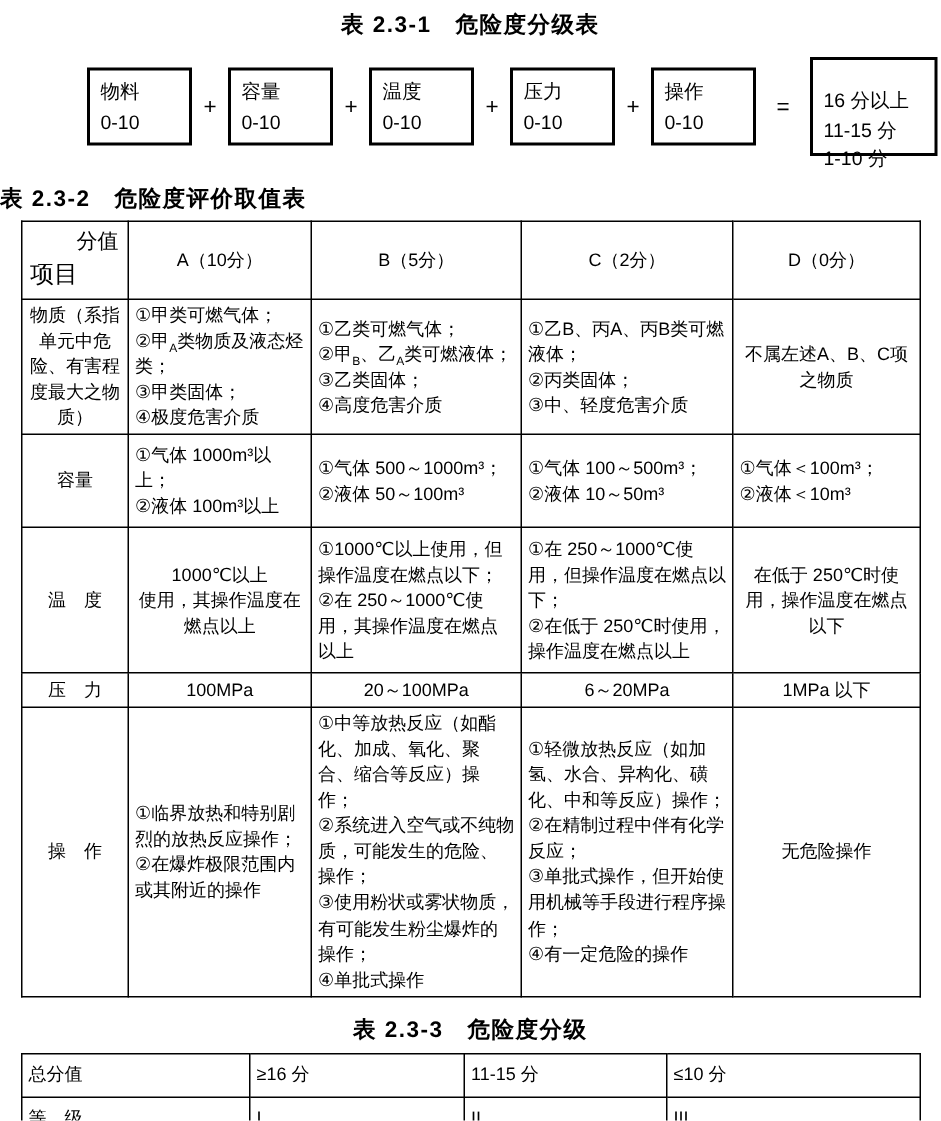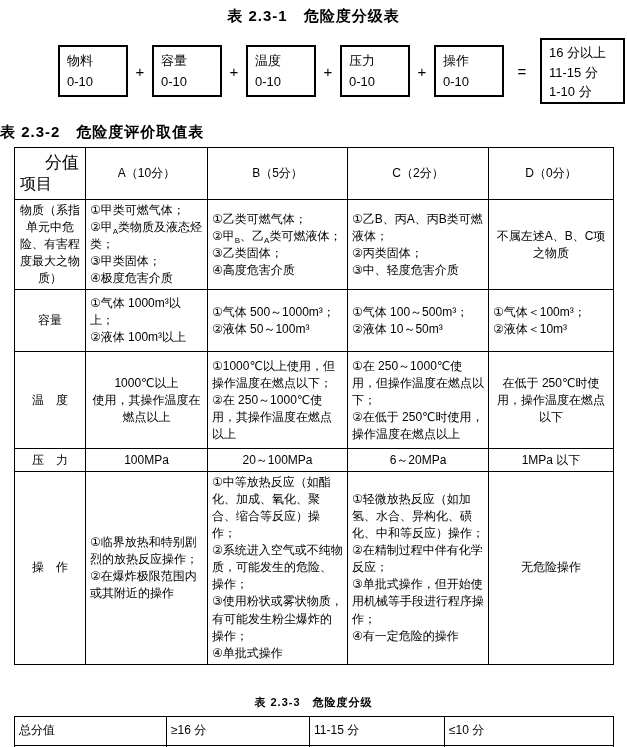--- a/index.html
+++ b/index.html
@@ -8,36 +8,36 @@
     width:627px; height:747px; background:#ffffff; color:#000;
     font-family:"Liberation Sans","DejaVu Sans",sans-serif;
     overflow:hidden;
   }
   .doc-title { text-align:center; font-size:15px; font-weight:bold; padding-top:7px; letter-spacing:1px; }
   
   .flow { display:flex; align-items:center; margin:9px 0 0 58px; height:72px; }
   .fbox { width:70px; height:52px; border:2px solid #000; padding:3px 0 0 7px; font-size:13px; line-height:1.62; flex:0 0 auto; }
   .op { width:24px; text-align:center; font-size:15px; flex:0 0 auto; }
   .op-eq { width:36px; }
-  .rbox { width:85px; height:66px; border:2px solid #000; padding:3px 0 0 7px; font-size:13px; line-height:1.5; white-space:pre-line; flex:0 0 auto; }
+  .rbox { width:85px; height:66px; border:2px solid #000; padding:17px 0 0 7px; font-size:13px; line-height:1.5; white-space:pre-line; flex:0 0 auto; }
   
   .t2-title { font-size:15px; font-weight:bold; margin:16px 0 5px; letter-spacing:1px; }
   table { border-collapse:collapse; margin-left:14px; table-layout:fixed; }
   td { border:1.6px solid #000; font-size:12px; line-height:1.42; padding:2px 4px; vertical-align:middle; white-space:pre-line; }
   table.t2 { width:599px; }
   .t2 col.c0 { width:71px; } .t2 col.c1 { width:122px; } .t2 col.c2 { width:140px; }
   .t2 col.c3 { width:141px; } .t2 col.c4 { width:125px; }
   .c { text-align:center; }
   .l { text-align:left; }
   .corner { position:relative; height:43px; padding:0; }
-  .corner .tr { position:absolute; top:3px; right:6px; font-size:17px; }
+  .corner .tr { position:absolute; top:3px; right:6px; font-size:14px; }
   .corner .bl { position:absolute; bottom:3px; left:5px; font-size:16px; }
   sub { font-size:8px; line-height:0; }
   
-  .t3-title { text-align:center; font-size:11px; font-weight:bold; margin:30px 0 6px; letter-spacing:1px; }
+  .t3-title { text-align:center; font-size:15px; font-weight:bold; margin:12px 0 6px; letter-spacing:1px; }
   table.t3 { width:599px; }
   .t3 col.c0 { width:152px; } .t3 col.c1 { width:143px; } .t3 col.c2 { width:135px; } .t3 col.c3 { width:169px; }
   .t3 td { height:29px; text-align:left; }
 </style>
 </head>
 <body>
 
 <div class="doc-title">表 2.3-1　危险度分级表</div>
 
 <div class="flow">

